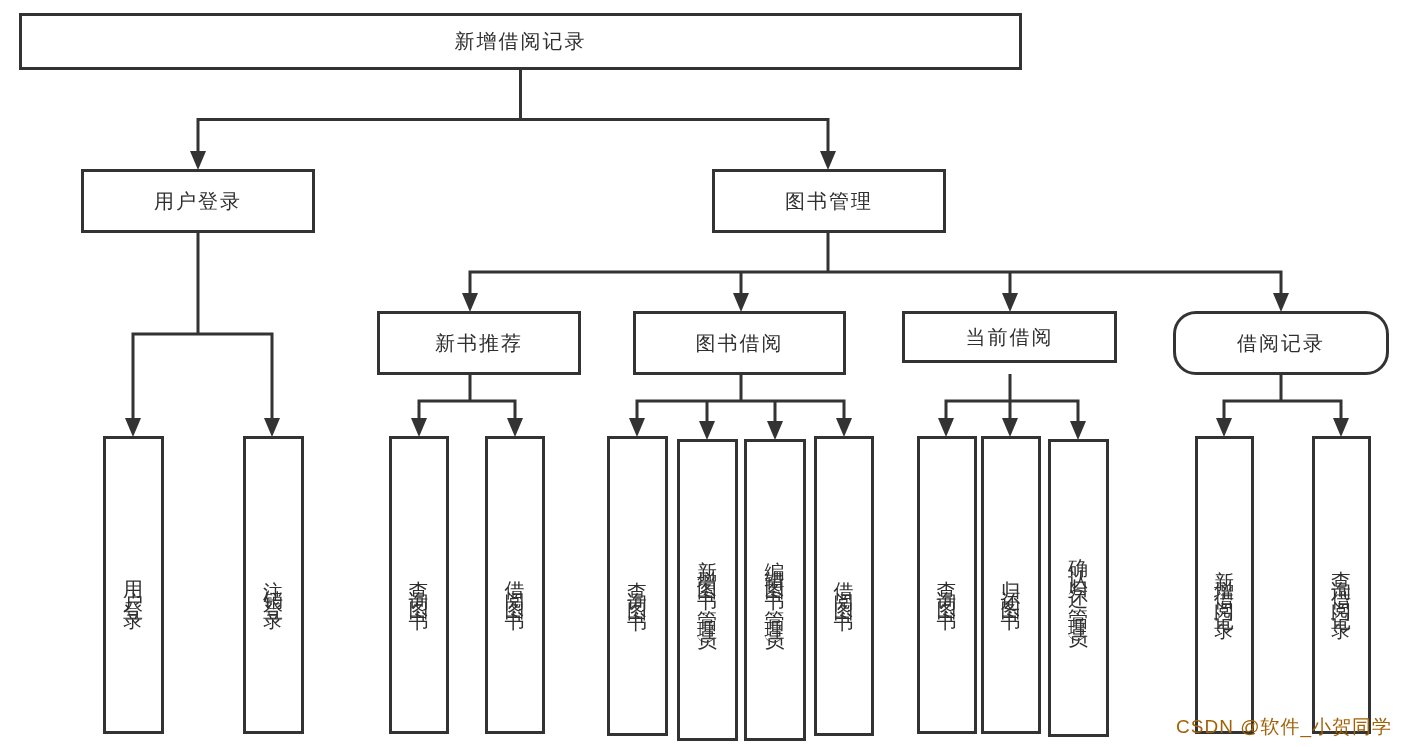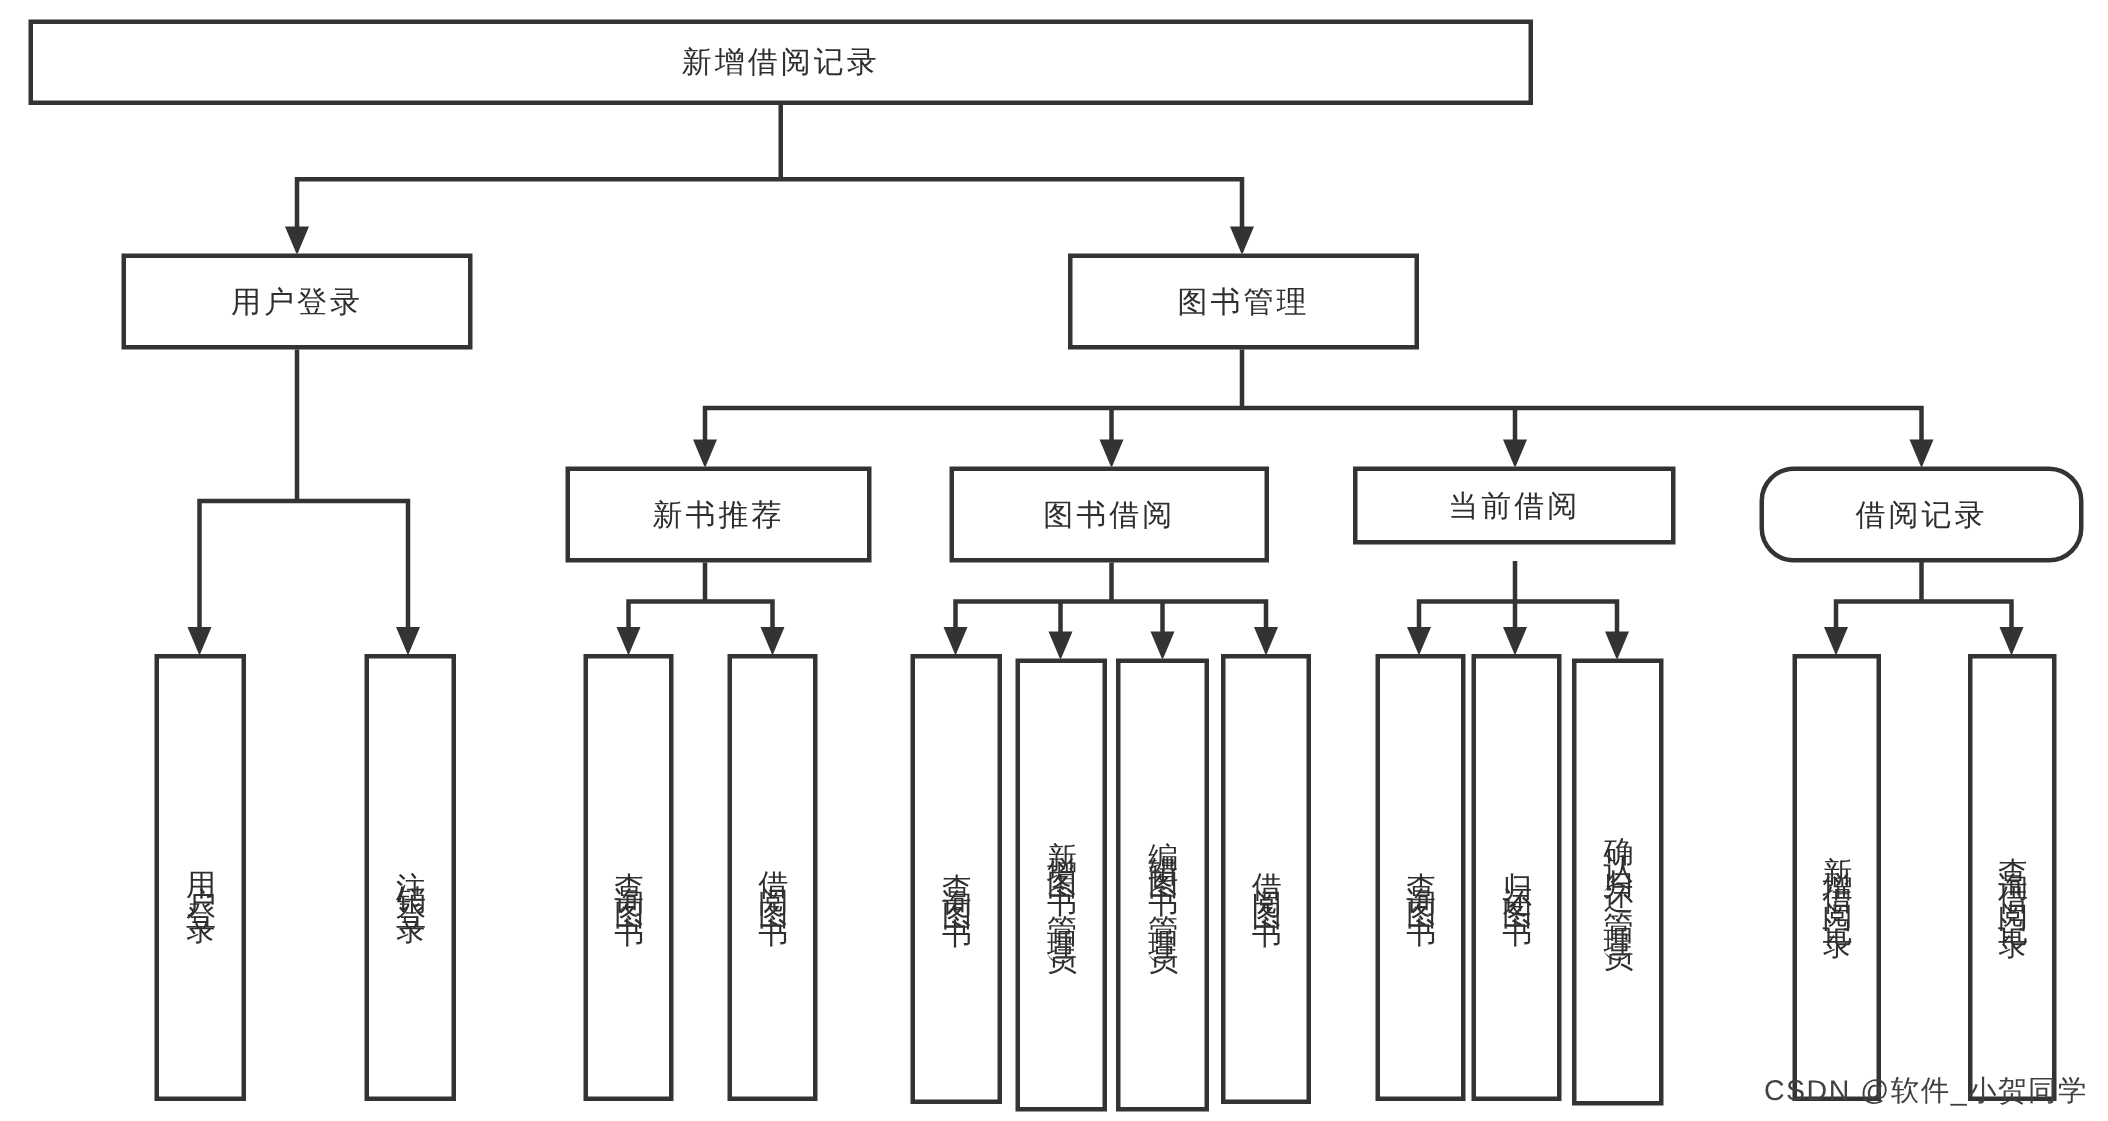--- a/index.html
+++ b/index.html
@@ -36,21 +36,21 @@
     letter-spacing: 10px;
     white-space: normal;
     line-height: 1;
   }
   .watermark {
     position: absolute;
     right: 13px;
     top: 714px;
     font-size: 19px;
     letter-spacing: 1px;
-    color: #404040;
+    color: #a16207;
     z-index: 3;
     white-space: nowrap;
     margin-left: 48px;
   }
 </style>
 </head>
 <body>
 
 <div class="stage">
 

